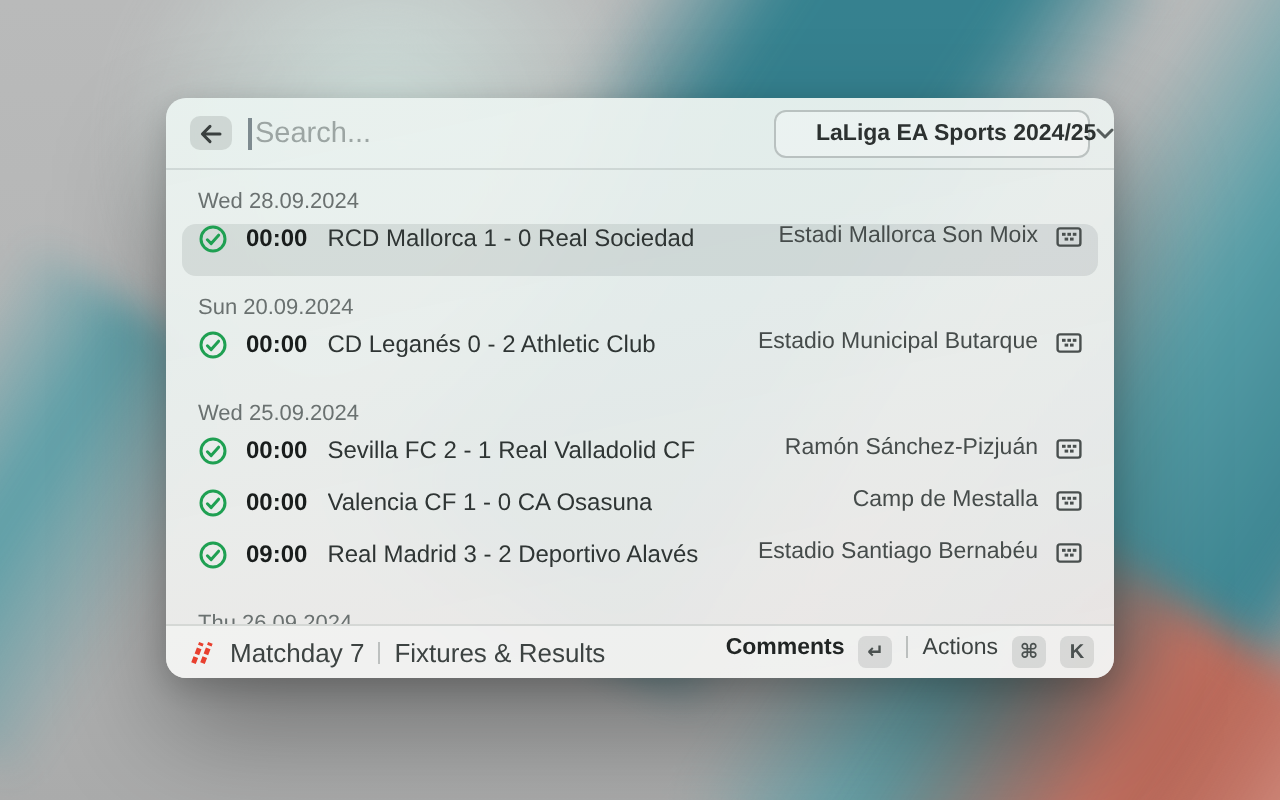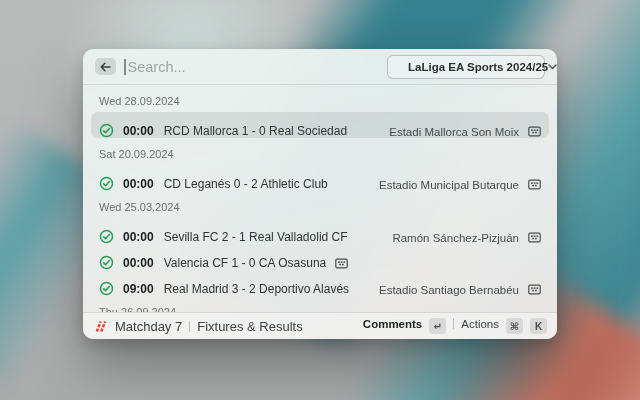--- a/index.html
+++ b/index.html
@@ -38,21 +38,21 @@
   .caret{width:1.5px;height:16px;background:#7e8b90;margin-left:8px;}
   .search-ph{margin-left:2px;font-size:14.5px;color:#9ca5a3;}
   .dropdown{margin-left:auto;height:24px;box-sizing:border-box;width:158px;padding:0 9px;
     border:1px solid rgba(70,80,78,.30);border-radius:6px;background:rgba(255,255,255,.28);
     display:flex;align-items:center;justify-content:space-between;cursor:pointer;}
   .dropdown-label{font-size:11.5px;font-weight:700;color:#2c3130;white-space:nowrap;padding-left:11px;}
   .chev{color:#565d5c;display:flex;}
   
   .list{flex:1;padding:0 8px;overflow:hidden;}
   .section-label{margin:9px 8px 4px;font-size:11px;font-weight:500;color:#6a7170;line-height:14px;}
-  .row{height:26px;border-radius:7px;display:flex;align-items:flex-end;padding:0 8px;gap:9px;cursor:pointer;}
+  .row{height:26px;border-radius:7px;display:flex;align-items:flex-start;padding:0 8px;gap:9px;cursor:pointer;}
   .row.selected{background:var(--selection);}
   .status-icon{flex:0 0 auto;display:flex;}
   .status-finished{color:var(--accent-green);}
   .time{font-size:12px;font-weight:700;color:#191d1c;}
   .title{font-size:12px;color:#2f3534;margin-left:1px;white-space:nowrap;overflow:hidden;}
   .venue{margin-left:auto;font-size:11.5px;color:#464c4b;white-space:nowrap;}
   .stadium{flex:0 0 auto;display:flex;color:#494f4e;}
   
   .footer{flex:0 0 26px;border-top:1px solid rgba(55,65,63,.15);background:rgba(245,247,246,.55);
     display:flex;align-items:center;padding:0 10px;gap:7px;}
@@ -116,21 +116,21 @@
               <g fill="currentColor">
                 <rect x="3" y="4.4" width="1.8" height="1.5"></rect>
                 <rect x="5.7" y="4.4" width="1.8" height="1.5"></rect>
                 <rect x="8.4" y="4.4" width="1.8" height="1.5"></rect>
                 <rect x="4.3" y="6.8" width="1.8" height="1.5"></rect>
                 <rect x="7" y="6.8" width="1.8" height="1.5"></rect>
               </g>
             </svg>
           </span>
         </div>
-        <div class="section-label">Sat 20.09.2024</div>
+        <div class="section-label">Sun 20.09.2024</div>
         <div class="row">
           <span class="status-icon status-finished">
             <svg width="15" height="15" viewBox="0 0 15 15">
               <circle cx="7.5" cy="7.5" r="6" fill="none" stroke="currentColor" stroke-width="1.5"></circle>
               <path d="M4.7 7.9l1.9 1.9 3.7-4.2" fill="none" stroke="currentColor" stroke-width="1.5" stroke-linecap="round" stroke-linejoin="round"></path>
             </svg>
           </span>
           <span class="time">00:00</span>
           <span class="title">CD Leganés 0 - 2 Athletic Club</span>
           <span class="venue">Estadio Municipal Butarque</span>
@@ -140,21 +140,21 @@
               <g fill="currentColor">
                 <rect x="3" y="4.4" width="1.8" height="1.5"></rect>
                 <rect x="5.7" y="4.4" width="1.8" height="1.5"></rect>
                 <rect x="8.4" y="4.4" width="1.8" height="1.5"></rect>
                 <rect x="4.3" y="6.8" width="1.8" height="1.5"></rect>
                 <rect x="7" y="6.8" width="1.8" height="1.5"></rect>
               </g>
             </svg>
           </span>
         </div>
-        <div class="section-label">Wed 25.03.2024</div>
+        <div class="section-label">Wed 25.09.2024</div>
         <div class="row">
           <span class="status-icon status-finished">
             <svg width="15" height="15" viewBox="0 0 15 15">
               <circle cx="7.5" cy="7.5" r="6" fill="none" stroke="currentColor" stroke-width="1.5"></circle>
               <path d="M4.7 7.9l1.9 1.9 3.7-4.2" fill="none" stroke="currentColor" stroke-width="1.5" stroke-linecap="round" stroke-linejoin="round"></path>
             </svg>
           </span>
           <span class="time">00:00</span>
           <span class="title">Sevilla FC 2 - 1 Real Valladolid CF</span>
           <span class="venue">Ramón Sánchez-Pizjuán</span>
@@ -173,20 +173,21 @@
         </div>
         <div class="row">
           <span class="status-icon status-finished">
             <svg width="15" height="15" viewBox="0 0 15 15">
               <circle cx="7.5" cy="7.5" r="6" fill="none" stroke="currentColor" stroke-width="1.5"></circle>
               <path d="M4.7 7.9l1.9 1.9 3.7-4.2" fill="none" stroke="currentColor" stroke-width="1.5" stroke-linecap="round" stroke-linejoin="round"></path>
             </svg>
           </span>
           <span class="time">00:00</span>
           <span class="title">Valencia CF 1 - 0 CA Osasuna</span>
+          <span class="venue">Camp de Mestalla</span>
           <span class="stadium">
             <svg width="13" height="13" viewBox="0 0 13 13">
               <rect x="0.8" y="2.2" width="11.4" height="8.6" rx="1.2" fill="none" stroke="currentColor" stroke-width="1.2"></rect>
               <g fill="currentColor">
                 <rect x="3" y="4.4" width="1.8" height="1.5"></rect>
                 <rect x="5.7" y="4.4" width="1.8" height="1.5"></rect>
                 <rect x="8.4" y="4.4" width="1.8" height="1.5"></rect>
                 <rect x="4.3" y="6.8" width="1.8" height="1.5"></rect>
                 <rect x="7" y="6.8" width="1.8" height="1.5"></rect>
               </g>

